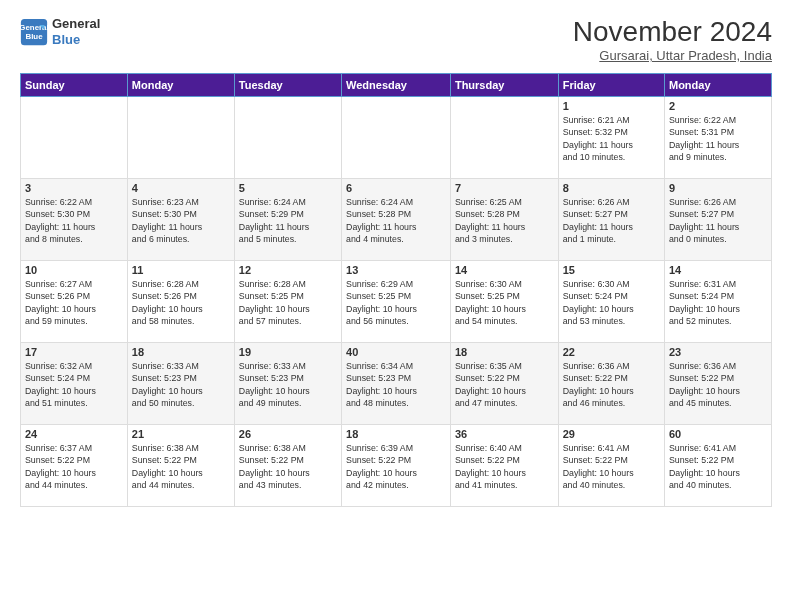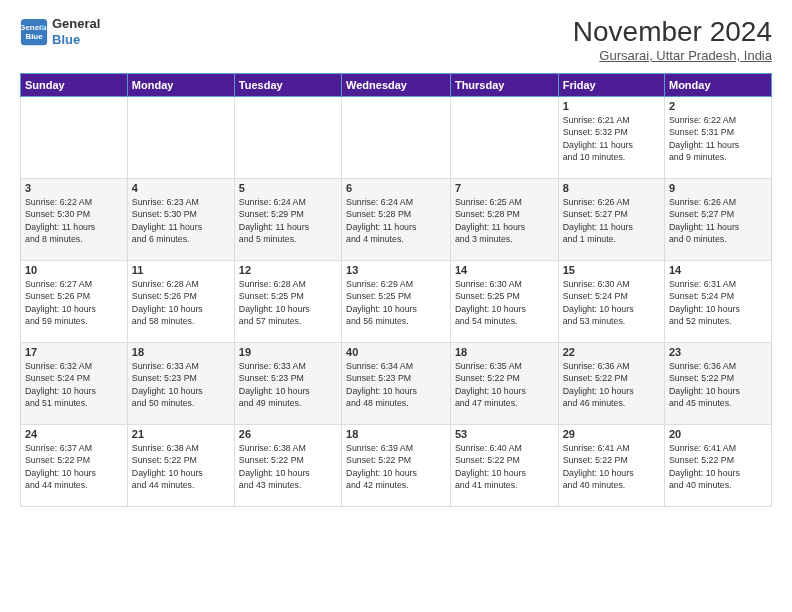--- a/index.html
+++ b/index.html
@@ -242,27 +242,27 @@
           </td>
           <td>
             <span class="day-number">26</span>
             <div class="day-info">Sunrise: 6:38 AM<br>Sunset: 5:22 PM<br>Daylight: 10 hours<br>and 43 minutes.</div>
           </td>
           <td>
             <span class="day-number">18</span>
             <div class="day-info">Sunrise: 6:39 AM<br>Sunset: 5:22 PM<br>Daylight: 10 hours<br>and 42 minutes.</div>
           </td>
           <td>
-            <span class="day-number">53</span>
+            <span class="day-number">36</span>
             <div class="day-info">Sunrise: 6:40 AM<br>Sunset: 5:22 PM<br>Daylight: 10 hours<br>and 41 minutes.</div>
           </td>
           <td>
             <span class="day-number">29</span>
             <div class="day-info">Sunrise: 6:41 AM<br>Sunset: 5:22 PM<br>Daylight: 10 hours<br>and 40 minutes.</div>
           </td>
           <td>
-            <span class="day-number">20</span>
+            <span class="day-number">60</span>
             <div class="day-info">Sunrise: 6:41 AM<br>Sunset: 5:22 PM<br>Daylight: 10 hours<br>and 40 minutes.</div>
           </td>
         </tr>
       </tbody>
   </table>
 </div>
 
 </body></html>

